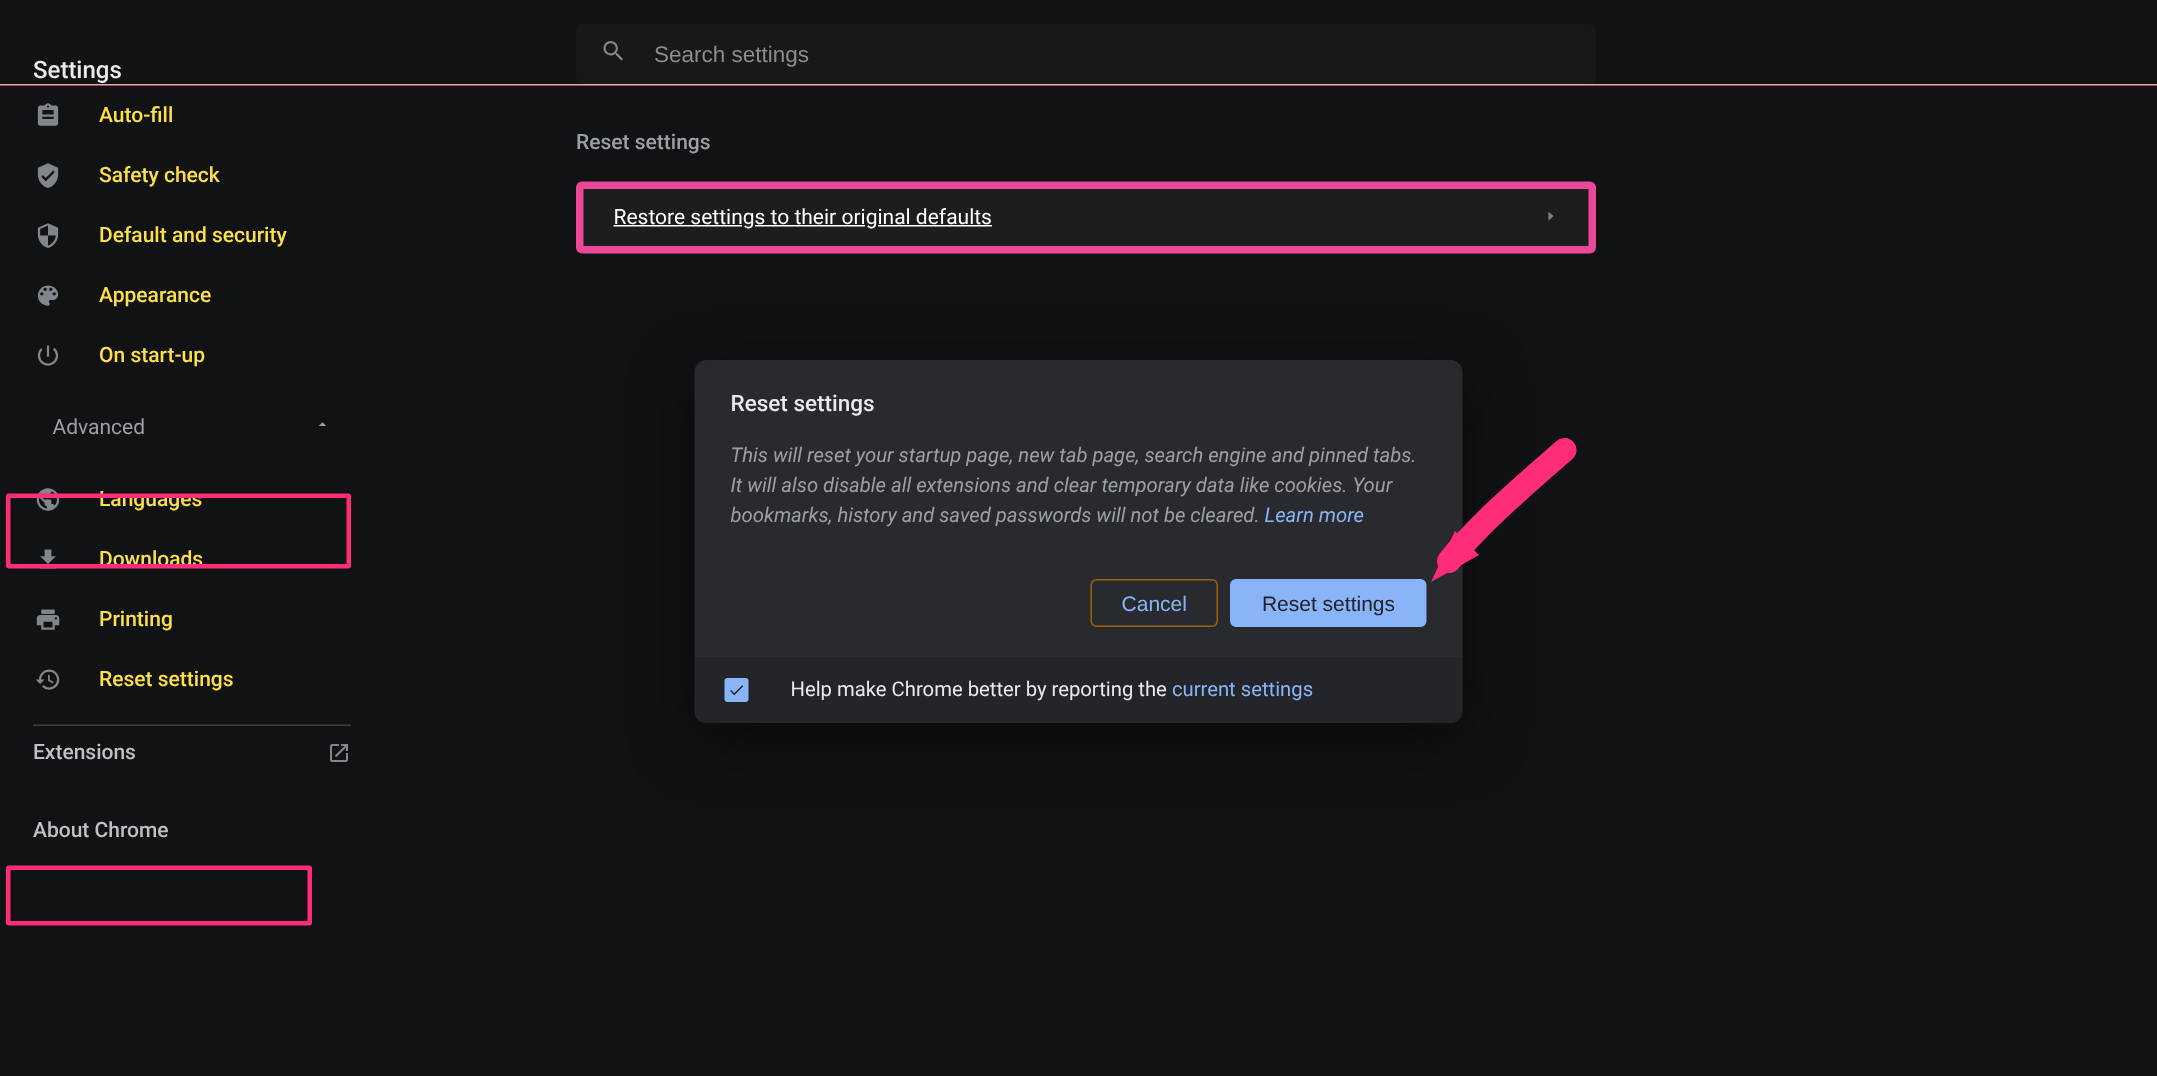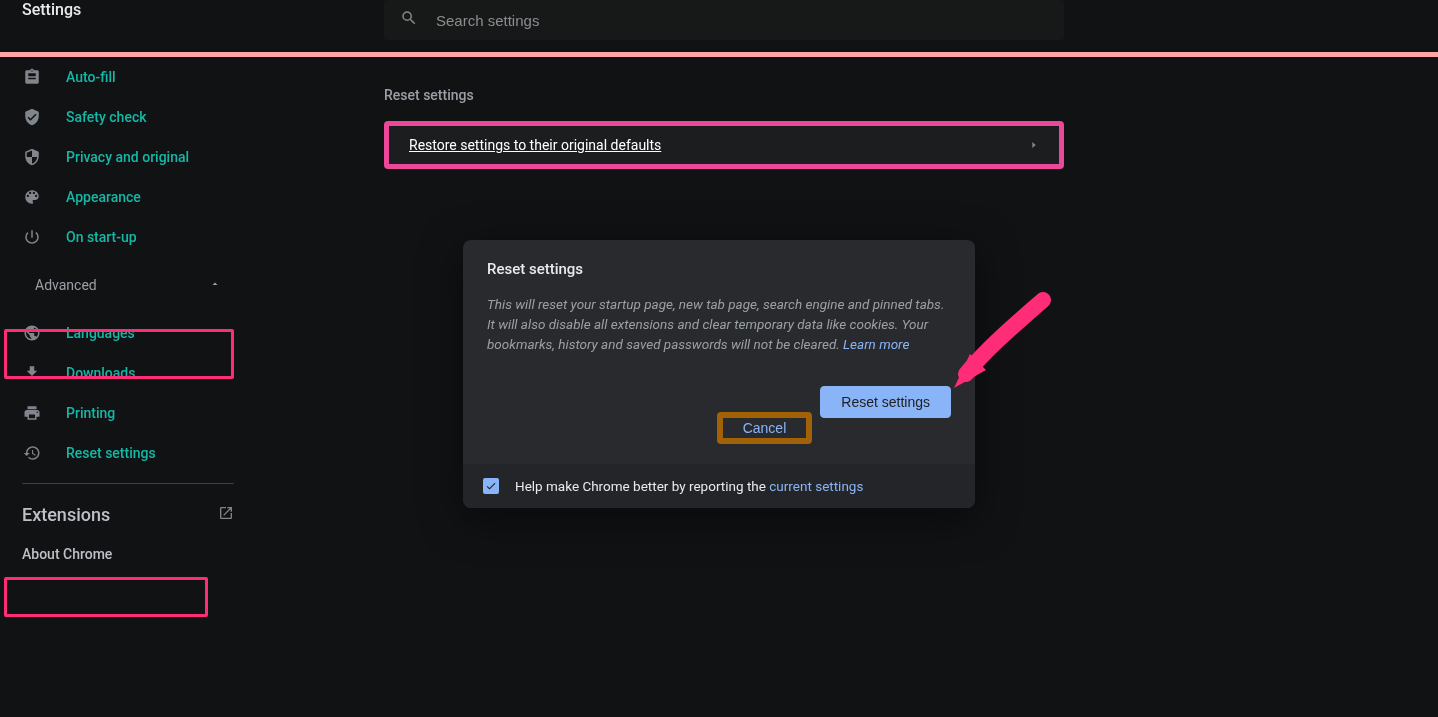--- a/index.html
+++ b/index.html
@@ -10,22 +10,22 @@
   font-family: -apple-system, BlinkMacSystemFont, "Segoe UI", Roboto, Arial, sans-serif;
   color: #e8eaed;
   overflow: hidden;
   position: relative;
 }
 
 
 .header {
   height: 57px;
   display: flex;
-  align-items: flex-start;
-  border-bottom: 5px solid #fca5a5;
+  align-items: flex-end;
+  border-bottom: 1px solid #fca5a5;
 }
 .header-title {
   font-size: 16px;
   font-weight: 500;
   color: #e8eaed;
   padding-left: 22px;
   width: 384px;
 }
 .search-wrap {
   flex: 0 0 680px;
@@ -55,21 +55,21 @@
   left: 0;
   width: 256px;
   height: calc(100% - 57px);
 }
 .nav-item {
   display: flex;
   align-items: center;
   height: 40px;
   padding-left: 22px;
   cursor: pointer;
-  color: #14b8a6;
+  color: #fde047;
   font-size: 14px;
 }
 .nav-item .icon {
   width: 20px;
   height: 20px;
   display: flex;
   align-items: center;
   justify-content: center;
   color: #80868b;
 }
@@ -94,26 +94,26 @@
 }
 .divider-wrap {
   padding: 0 22px;
 }
 .divider {
   border-top: 1px solid #3c4043;
   margin: 10px 0;
 }
 .ext-item {
   display: flex;
-  align-items: center;
+  align-items: flex-start;
   justify-content: space-between;
   height: 40px;
   padding: 0 22px;
   color: #bdc1c6;
-  font-size: 18px;
+  font-size: 14px;
   cursor: pointer;
   font-weight: 500;
 }
 .about-item {
   display: flex;
   align-items: center;
   height: 40px;
   padding: 0 22px;
   color: #bdc1c6;
   font-size: 14px;
@@ -202,35 +202,34 @@
   padding: 0 20px;
   border-radius: 4px;
   font-size: 14px;
   font-weight: 500;
   cursor: pointer;
   display: flex;
   align-items: center;
 }
 .btn-secondary {
   background: transparent;
-  border: 6px solid #a16207;
+  border: 1px solid #a16207;
   color: #8ab4f8;
-  margin-top: 26px;
 }
 .btn-primary {
   background: #8ab4f8;
   border: 1px solid #8ab4f8;
   color: #202124;
 }
 .dialog-footer {
   background: #242528;
   padding: 14px 20px;
   display: flex;
   align-items: center;
-  gap: 16px;
+  gap: 28px;
   font-size: 13.5px;
   color: #e8eaed;
 }
 .checkbox {
   width: 16px;
   height: 16px;
   background: #8ab4f8;
   border-radius: 2px;
   display: flex;
   align-items: center;
@@ -287,21 +286,21 @@
       </span>
     <span class="label">Safety check</span>
   </div>
 
   <div class="nav-item">
     <span class="icon">
         <svg width="18" height="18" viewBox="0 0 24 24" fill="currentColor">
           <path d="M12 1L3 5v6c0 5.55 3.84 10.74 9 12 5.16-1.26 9-6.45 9-12V5l-9-4zm0 10.99h7c-.53 4.12-3.28 7.79-7 8.94V12H5V6.3l7-3.11v8.8z"></path>
         </svg>
       </span>
-    <span class="label">Privacy and original</span>
+    <span class="label">Default and security</span>
   </div>
 
   <div class="nav-item">
     <span class="icon">
         <svg width="18" height="18" viewBox="0 0 24 24" fill="currentColor">
           <path d="M12 3c-4.97 0-9 4.03-9 9s4.03 9 9 9c.83 0 1.5-.67 1.5-1.5 0-.39-.15-.74-.39-1.01-.23-.26-.38-.61-.38-.99 0-.83.67-1.5 1.5-1.5H16c2.76 0 5-2.24 5-5 0-4.42-4.03-8-9-8zm-5.5 9c-.83 0-1.5-.67-1.5-1.5S5.67 9 6.5 9 8 9.67 8 10.5 7.33 12 6.5 12zm3-4C8.67 8 8 7.33 8 6.5S8.67 5 9.5 5s1.5.67 1.5 1.5S10.33 8 9.5 8zm5 0c-.83 0-1.5-.67-1.5-1.5S13.67 5 14.5 5s1.5.67 1.5 1.5S15.33 8 14.5 8zm3 4c-.83 0-1.5-.67-1.5-1.5S16.67 9 17.5 9s1.5.67 1.5 1.5-.67 1.5-1.5 1.5z"></path>
         </svg>
       </span>
     <span class="label">Appearance</span>
   </div>

